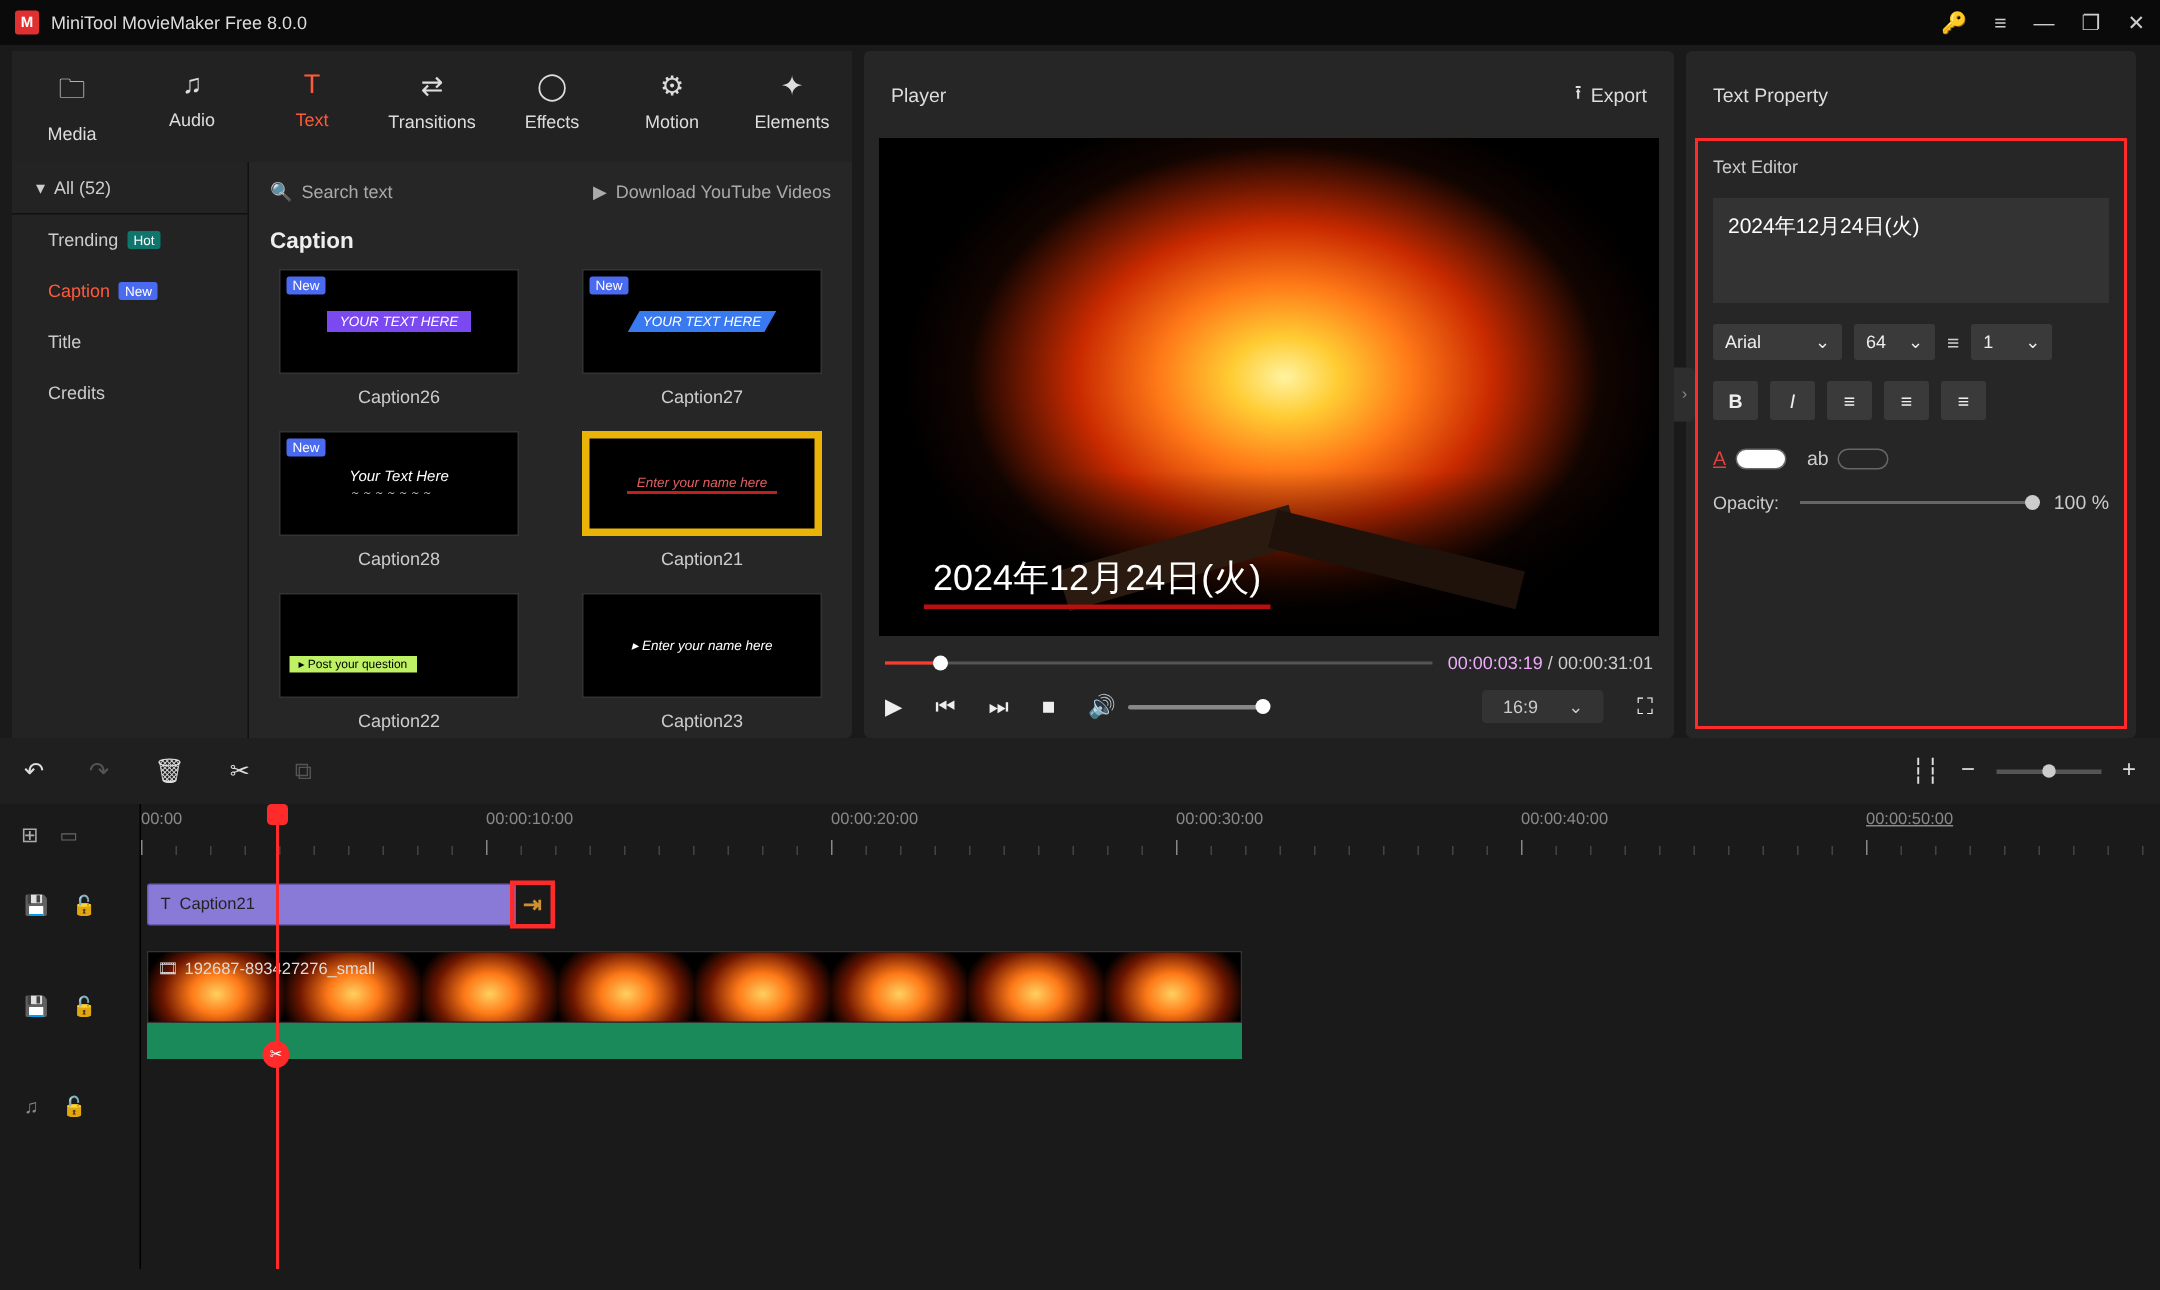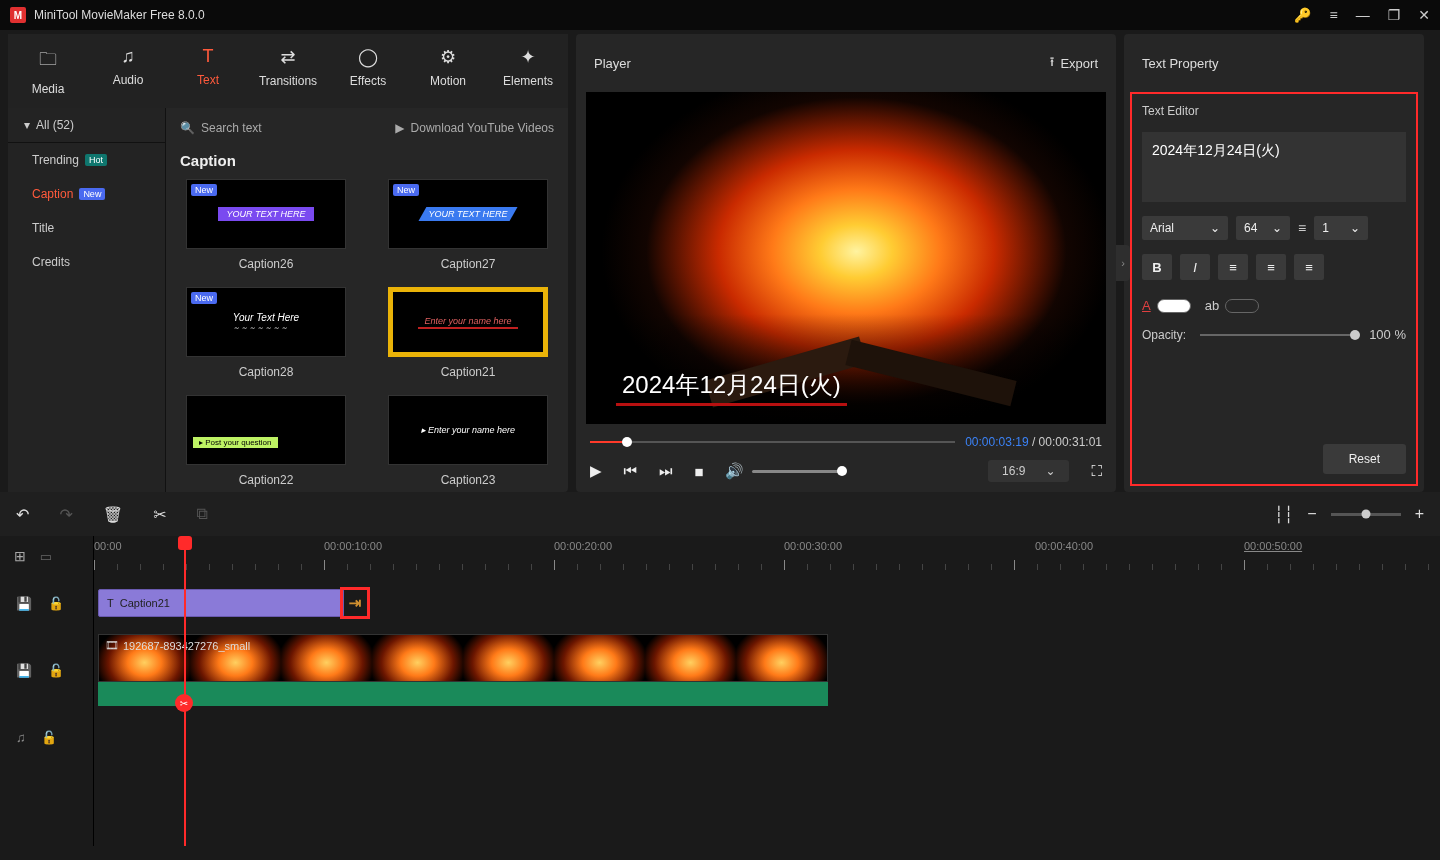--- a/index.html
+++ b/index.html
@@ -47,21 +47,21 @@
 .log.l1{left:120px;width:160px;height:28px;transform:rotate(-16deg)}
 .log.l2{left:260px;width:170px;height:26px;transform:rotate(14deg);background:#1e120a}
 .overlay-text{position:relative;z-index:2;font-size:24px;color:#fff;margin:0 0 18px 30px;border-bottom:3px solid #b81010;padding:2px 6px}
 .expand-handle{position:absolute;right:-14px;top:50%;transform:translateY(-50%);width:14px;height:36px;background:#2e2e2e;border-radius:0 4px 4px 0;display:flex;align-items:center;justify-content:center;color:#888;font-size:11px;cursor:pointer}
 .player-controls{padding:10px 14px}
 .seek{position:relative;height:16px;display:flex;align-items:center;margin-bottom:10px}
 .seek-track{flex:1;height:2px;background:#555;position:relative}
 .seek-fill{position:absolute;left:0;top:0;height:2px;background:#ff3a2a;width:10%}
 .seek-thumb{position:absolute;left:10%;top:50%;transform:translate(-50%,-50%);width:10px;height:10px;border-radius:50%;background:#fff}
 .time{margin-left:10px;font-size:12px;color:#ccc}
-.time .cur{color:#3b82f6}
+.time .cur{color:#f0abfc}
 .ctrl-row{display:flex;align-items:center;gap:22px}
 .ctrl-btn{cursor:pointer;color:#eee;font-size:15px}
 .vol{display:flex;align-items:center;gap:8px;flex:0 0 auto}
 .vol-track{width:90px;height:3px;background:#888;position:relative;border-radius:2px}
 .vol-thumb{position:absolute;right:0;top:50%;transform:translate(50%,-50%);width:10px;height:10px;background:#fff;border-radius:50%}
 .spacer{flex:1}
 .aspect{background:#333;padding:4px 14px;border-radius:3px;font-size:12px;display:flex;align-items:center;gap:20px;cursor:pointer}
 .prop-panel{width:300px;background:#262626;border-radius:4px;display:flex;flex-direction:column}
 .prop-head{height:58px;display:flex;align-items:center;padding:0 18px;font-size:13px;color:#ddd}
 .prop-body{flex:1;margin:0 6px 6px;border:2px solid #ff2a2a;padding:10px;display:flex;flex-direction:column;gap:14px}
@@ -338,23 +338,20 @@
           <span>ab</span>
           <div class="swatch outline"></div>
         </div>
       </div>
       <div class="opacity-row">
         <span class="prop-label">Opacity:</span>
         <div class="op-track">
             <div class="op-thumb"></div>
           </div>
         <span>100 %</span>
-      </div>
-      <div class="prop-footer">
-        <button class="reset-btn">Reset</button>
       </div>
     </div>
   </div>
 </div>
 
 <div class="tl-toolbar">
   <span class="tl-tool">↶</span>
   <span class="tl-tool dim">↷</span>
   <span class="tl-tool">🗑</span>
   <span class="tl-tool">✂</span>
@@ -427,21 +424,21 @@
         <div class="minor major" style="left: 690px; height: 10px; bottom: 6px; border-color: rgb(136, 136, 136);"></div>
         <div class="minor" style="left: 713px;"></div>
         <div class="minor" style="left: 736px;"></div>
         <div class="minor" style="left: 759px;"></div>
         <div class="minor" style="left: 782px;"></div>
         <div class="minor" style="left: 805px;"></div>
         <div class="minor" style="left: 828px;"></div>
         <div class="minor" style="left: 851px;"></div>
         <div class="minor" style="left: 874px;"></div>
         <div class="minor" style="left: 897px;"></div>
-        <div class="tick" style="left: 941px; text-align: right;">00:00:40:00</div>
+        <div class="tick" style="left: 920px; text-align: right;">00:00:40:00</div>
         <div class="minor major" style="left: 920px; height: 10px; bottom: 6px; border-color: rgb(136, 136, 136);"></div>
         <div class="minor" style="left: 943px;"></div>
         <div class="minor" style="left: 966px;"></div>
         <div class="minor" style="left: 989px;"></div>
         <div class="minor" style="left: 1012px;"></div>
         <div class="minor" style="left: 1035px;"></div>
         <div class="minor" style="left: 1058px;"></div>
         <div class="minor" style="left: 1081px;"></div>
         <div class="minor" style="left: 1104px;"></div>
         <div class="minor" style="left: 1127px;"></div>

